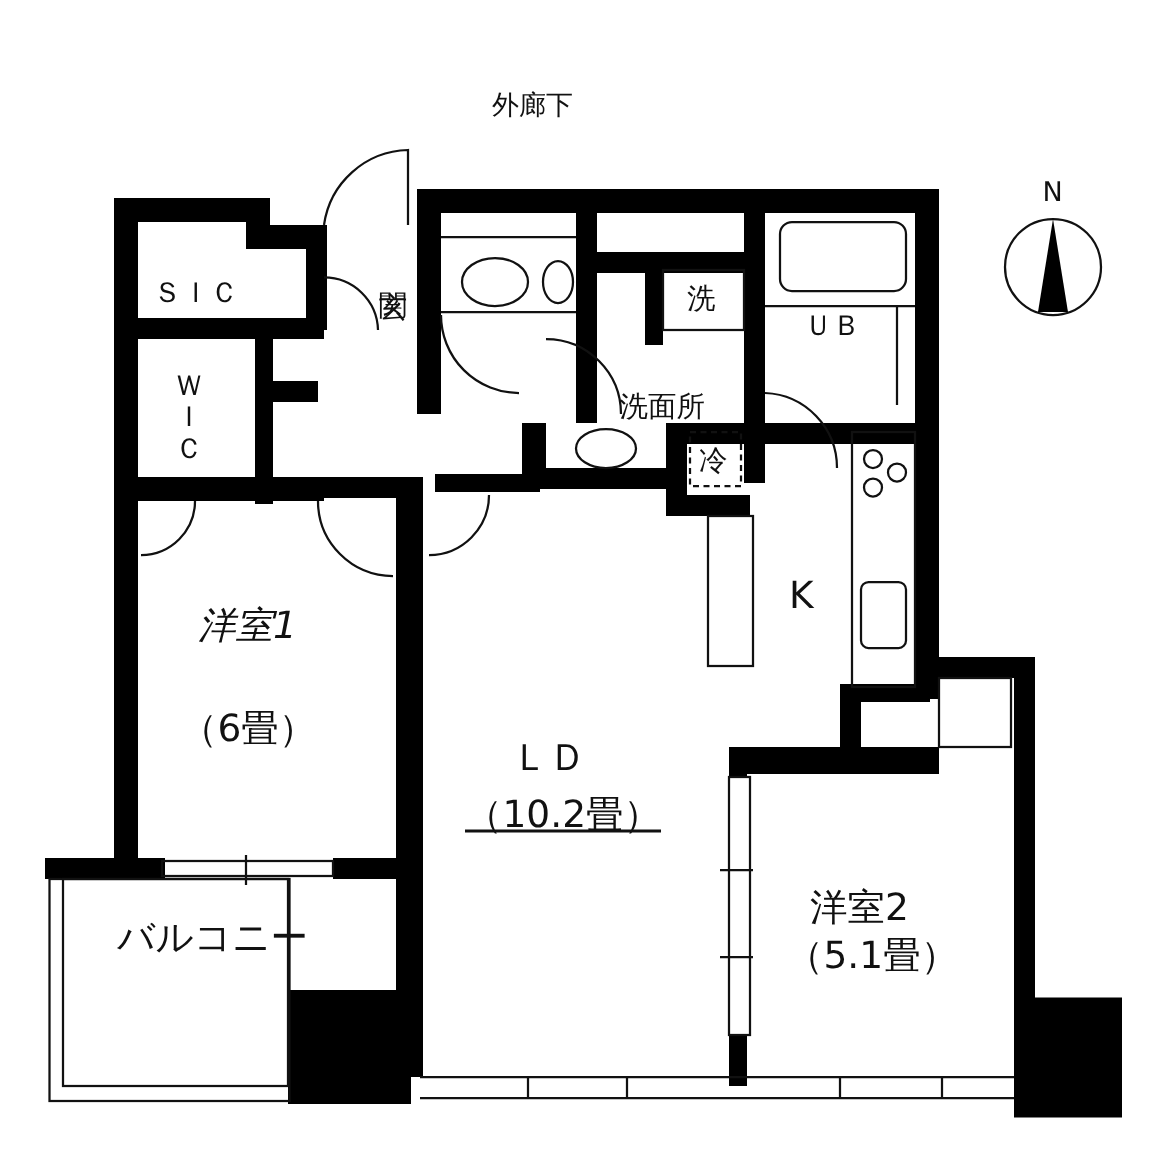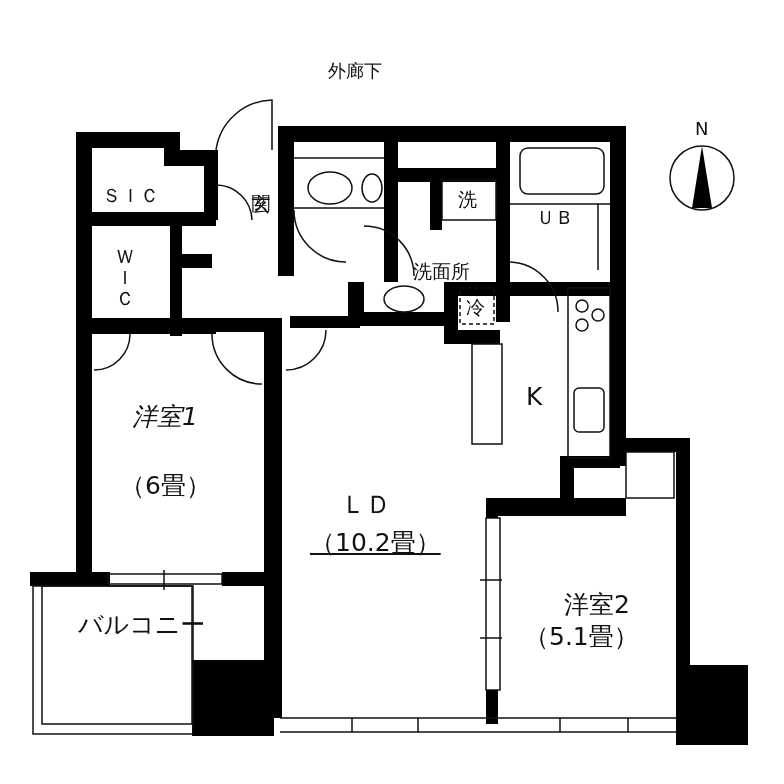--- a/index.html
+++ b/index.html
@@ -121,15 +121,15 @@
 <div class="lbl small vert" style="left:252px;top:178px;">玄関</div>
 <div class="lbl small" style="left:458px;top:190px;">洗</div>
 <div class="lbl small" style="left:413px;top:242px;margin-top:20px;">洗面所</div>
 <div class="lbl small" style="left:536px;top:208px;text-align:right;">ＵＢ</div>
 <div class="lbl small" style="left:466px;top:298px;">冷</div>
 <div class="lbl room" style="left:526px;top:384px;">K</div>
 <div class="lbl room" style="left:132px;top:404px;font-style:italic;">洋室1</div>
 <div class="lbl room" style="left:120px;top:460px;margin-top:13px;">（6畳）</div>
 <div class="lbl room" style="left:341px;top:492px;">ＬＤ</div>
 <div class="lbl room" style="left:310px;top:530px;text-decoration:underline;">（10.2畳）</div>
-<div class="lbl room" style="left:564px;top:592px;">洋室2</div>
+<div class="lbl room" style="left:540px;top:592px;">洋室2</div>
 <div class="lbl room" style="left:524px;top:624px;">（5.1畳）</div>
 <div class="lbl room" style="left:78px;top:612px;text-align:center;">バルコニー</div>
 
 </body></html>

